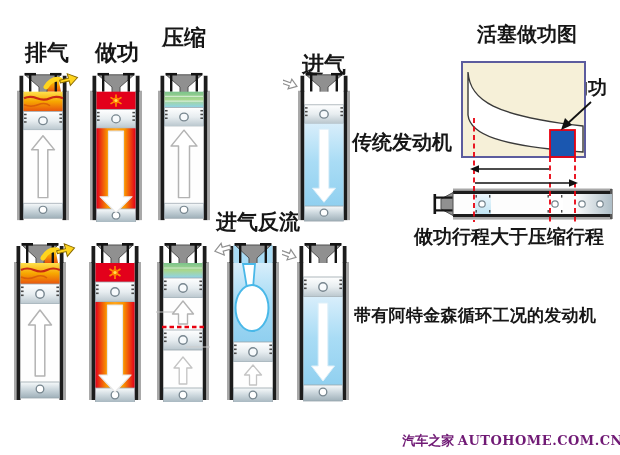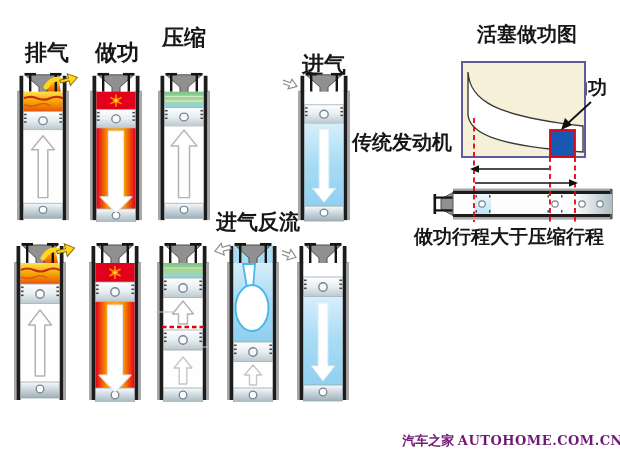--- a/index.html
+++ b/index.html
@@ -225,20 +225,21 @@
       <use href="#cyl-backflow"></use>
     </svg>
   <svg class="cyl" style="left:282px;top:242px" width="68" height="160" viewBox="-14 0 68 160">
       <use href="#cyl-intake"></use>
     </svg>
 
   <div class="lbl mid" style="left:477px;top:23px">活塞做功图</div>
   <div class="lbl chart" style="left:512px;top:77px">多出来的功</div>
   <div class="lbl chart" style="left:414px;top:226px">做功行程大于压缩行程</div>
   <div class="lbl mid" style="left:352px;top:131px">传统发动机</div>
+  <div class="lbl long" style="left:354px;top:306px">带有阿特金森循环工况的发动机</div>
 
   <svg class="cyl" style="left:433px;top:56px" width="187" height="176" viewBox="0 0 187 176">
 
     <rect x="29" y="6" width="123" height="95" fill="#f6f0d8" stroke="#5c5c9e" stroke-width="2"></rect>
 
     <path d="M35,16 C37,45 62,60 150,70 L150,96 C65,90 37,78 35,59 Z" fill="#ffffff" stroke="#3a3a3a" stroke-width="1.4"></path>
 
     <rect x="117" y="74" width="25" height="27" fill="#1a57b0" stroke="#e8000f" stroke-width="1.8"></rect>
 
     <line x1="158" y1="46" x2="133" y2="69" stroke="#111111" stroke-width="1.8"></line>

